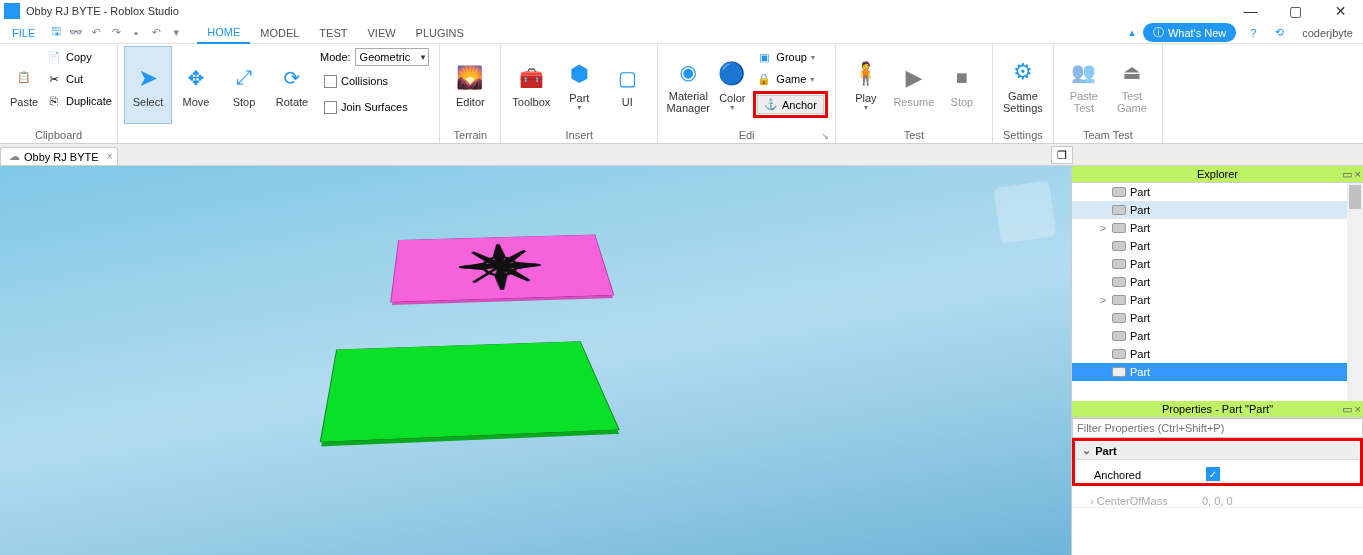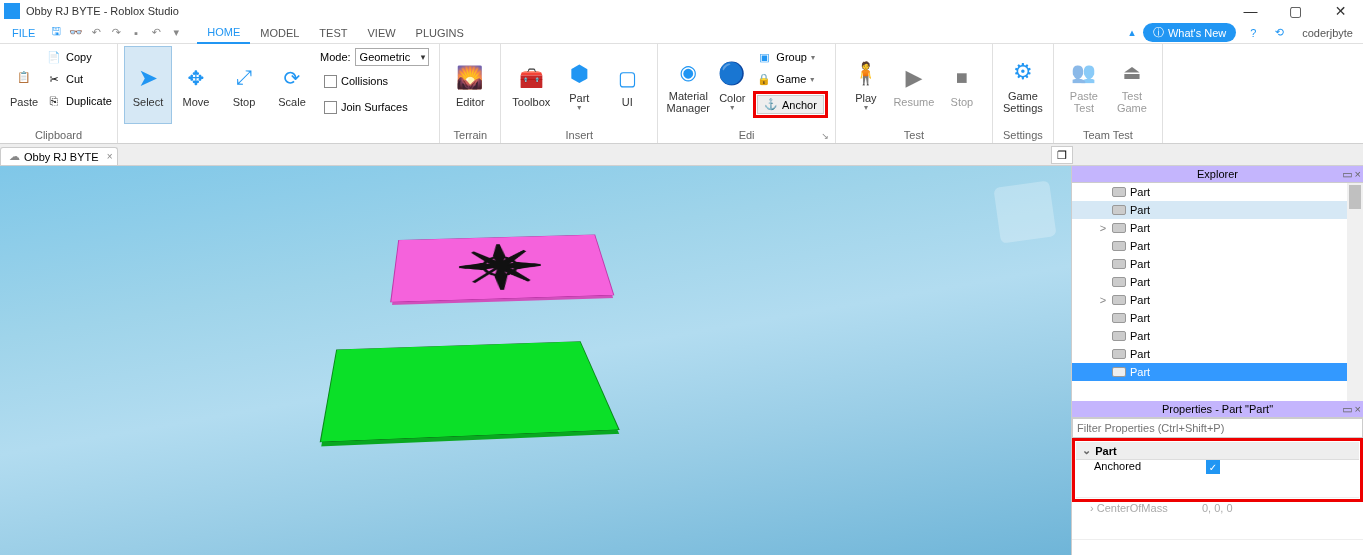--- a/index.html
+++ b/index.html
@@ -54,35 +54,35 @@
 
 .main{position:absolute;top:166px;left:0;right:0;bottom:0;display:flex}
 .viewport{flex:1;background:linear-gradient(170deg,#7fc7e8 0%,#9fd4ea 30%,#b2dcf0 50%,#99cde6 70%,#6fb5d8 100%);position:relative;overflow:hidden}
 .green-part{position:absolute;left:330px;top:135px;width:270px;height:170px;background:#0be028;transform:perspective(700px) rotateX(58deg) rotateZ(-4deg);border:1px solid #088818;box-shadow:0 8px 0 -2px #0aa821}
 .pink-part{position:absolute;left:395px;top:45px;width:210px;height:110px;background:#f562dc;transform:perspective(700px) rotateX(56deg) rotateZ(-3deg);border:1px solid #c038ab;box-shadow:0 6px 0 -2px #d050bc;display:flex;align-items:center;justify-content:center}
 .pink-part svg{width:130px;height:90px}
 .view-cube{position:absolute;right:18px;top:18px;width:56px;height:56px;background:rgba(255,255,255,0.25);border-radius:6px;transform:rotateZ(-8deg)}
 
 
 .right-panels{width:292px;background:#fff;display:flex;flex-direction:column;border-left:1px solid #ccc}
-.panel-header{background:#c4b5fd;border-bottom:1px solid #ccc;padding:2px 4px;text-align:center;position:relative;font-size:11px}
+.panel-header{background:#bef264;border-bottom:1px solid #ccc;padding:2px 4px;text-align:center;position:relative;font-size:11px}
 .panel-header .ph-icons{position:absolute;right:2px;top:2px;display:flex;gap:2px;color:#666}
 .filter-input{width:100%;border:1px solid #ccc;padding:2px 4px;color:#888;height:20px}
 .tree{flex:1;overflow-y:auto;background:#fff;position:relative}
 .tree-scroll{position:absolute;right:0;top:0;bottom:0;width:16px;background:#f0f0f0}
 .tree-scroll-thumb{position:absolute;right:2px;top:2px;width:12px;height:24px;background:#c0c0c0}
 .tree-row{display:flex;align-items:center;height:18px;padding-left:40px;gap:4px}
 .tree-row.sel{background:#3399ff;color:#fff}
 .tree-row.hi{background:#d6e8f5}
 .tree-row .expander{width:10px;text-align:center;color:#888;margin-left:-14px}
 .part-ico{width:14px;height:10px;background:#ccc;border:1px solid #999;border-radius:2px}
 .tree-row.sel .part-ico{background:#eee}
 .props-body{background:#fff}
 .prop-section{background:#eee;padding:2px 6px;font-weight:bold;border-bottom:1px solid #ddd;display:flex;align-items:center;gap:4px}
-.prop-row{display:flex;align-items:flex-start;height:38px;border-bottom:1px solid #eee}
+.prop-row{display:flex;align-items:flex-end;height:22px;border-bottom:1px solid #eee}
 .prop-row .pname{width:130px;padding-left:18px}
 .prop-row .pval{flex:1}
 .checkbox-on{width:14px;height:14px;background:#2196f3;color:#fff;display:flex;align-items:center;justify-content:center;font-size:10px}
 .red-box{border:3px solid #e00;padding:1px}
 .faded{color:#aaa}
 </style>
 </head>
 <body>
 
 <div class="titlebar">
@@ -160,21 +160,21 @@
       <div class="big-btn">
           <div class="bicon" style="color:#2196f3;font-size:20px">✥</div>
           <div class="blbl">Move</div>
         </div>
       <div class="big-btn">
           <div class="bicon" style="color:#2196f3;font-size:20px">⤢</div>
           <div class="blbl">Stop</div>
         </div>
       <div class="big-btn">
           <div class="bicon" style="color:#2196f3;font-size:20px">⟳</div>
-          <div class="blbl">Scale</div>
+          <div class="blbl">Rotate</div>
         </div>
       <div style="display:flex;flex-direction:column;padding:2px 4px;gap:4px">
         <div style="display:flex;align-items:center;gap:4px">
             <span>Mode:</span>
             <div class="mode-select">
               <span>Geometric</span>
             </div>
           </div>
         <div class="small-row">
             <div class="chk"></div>

